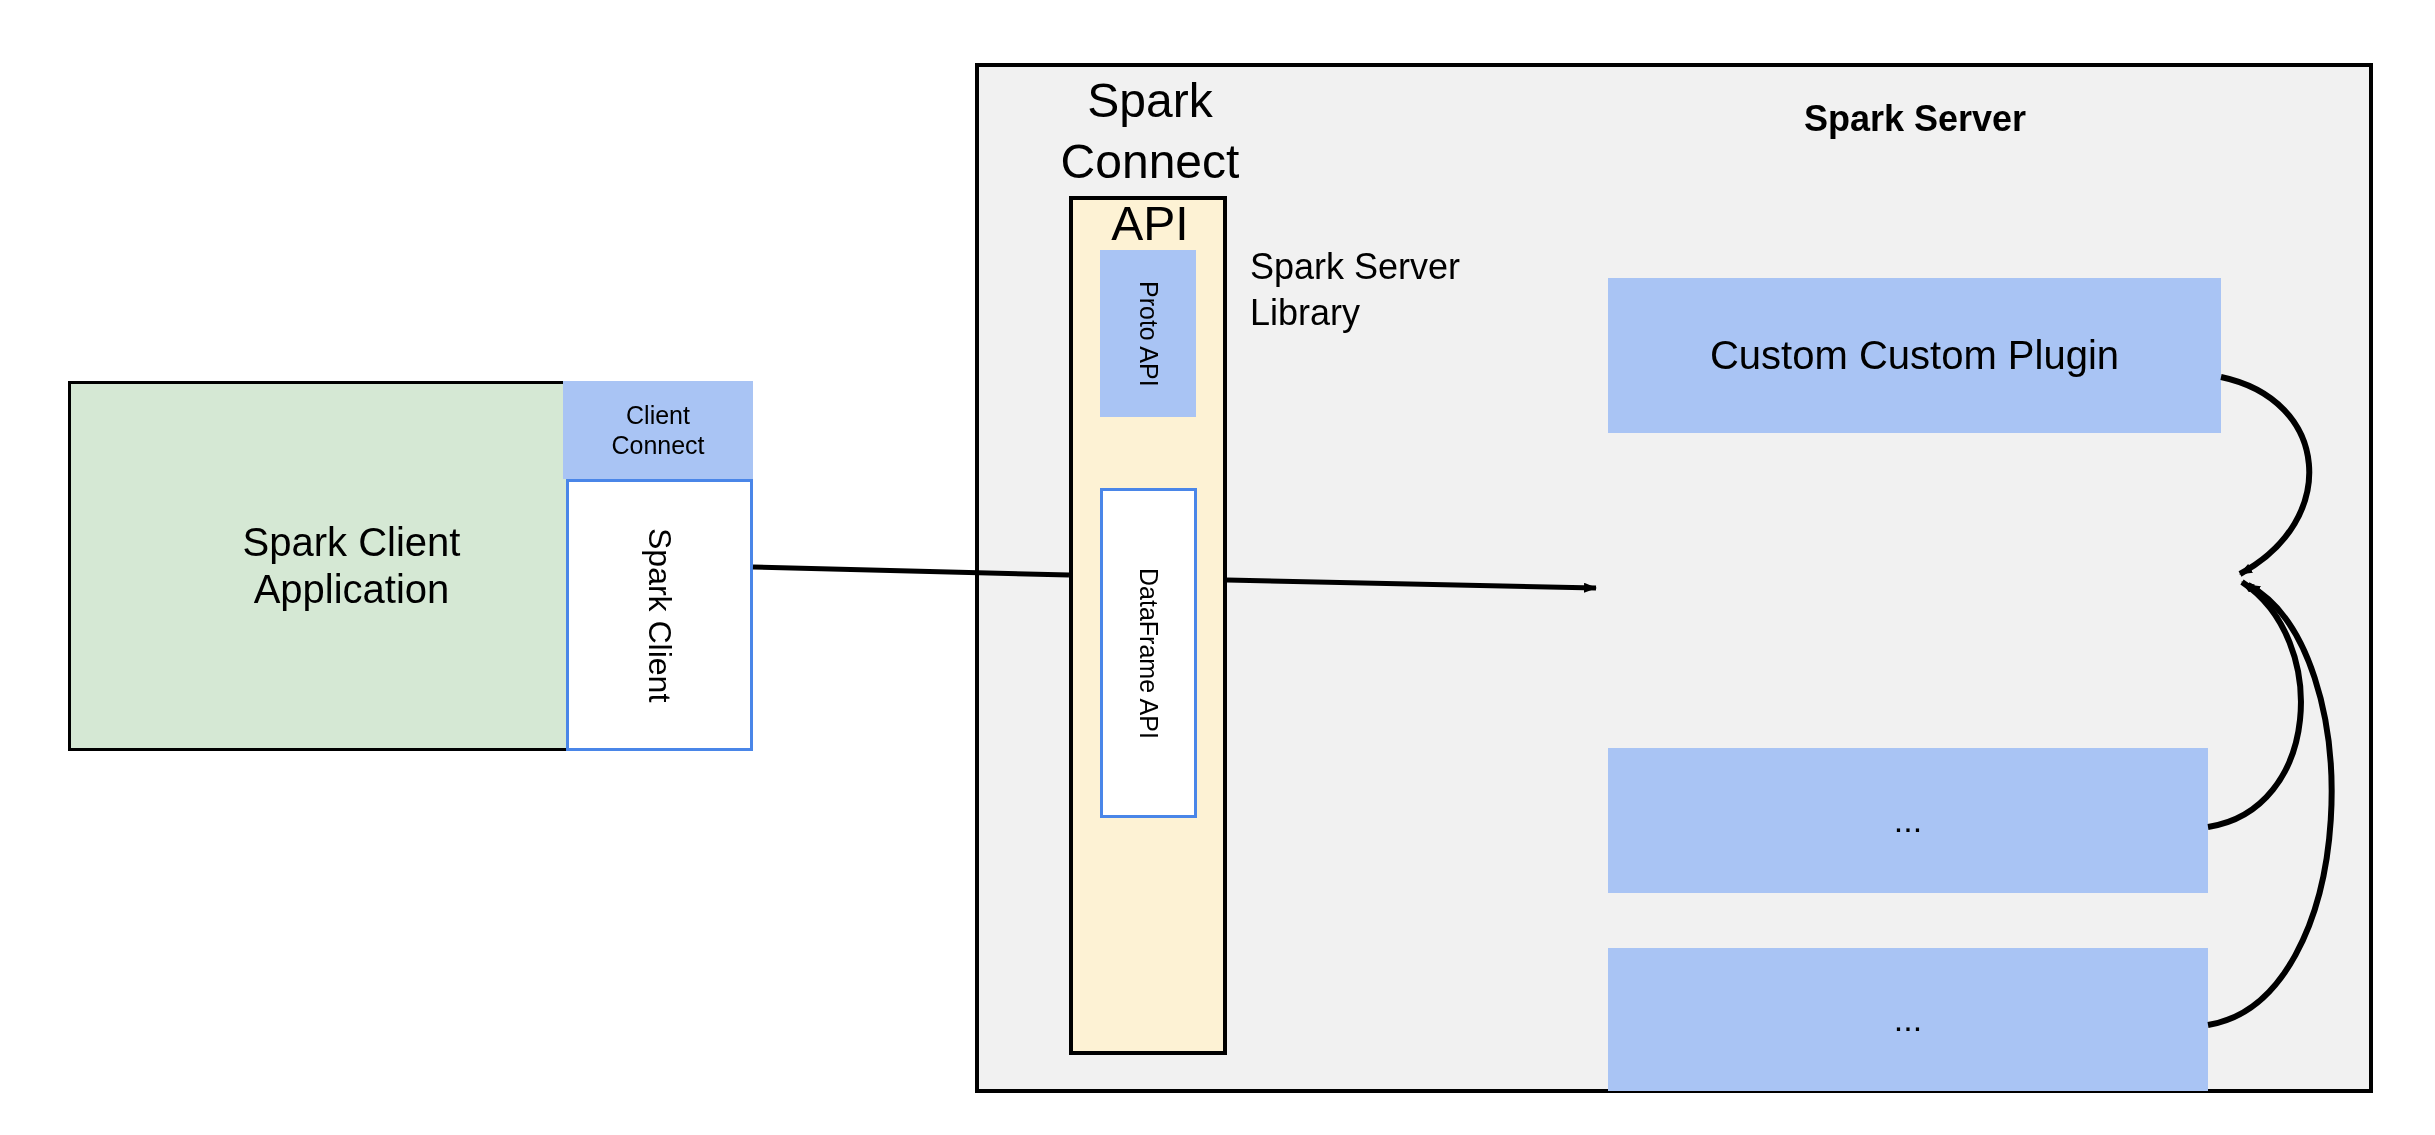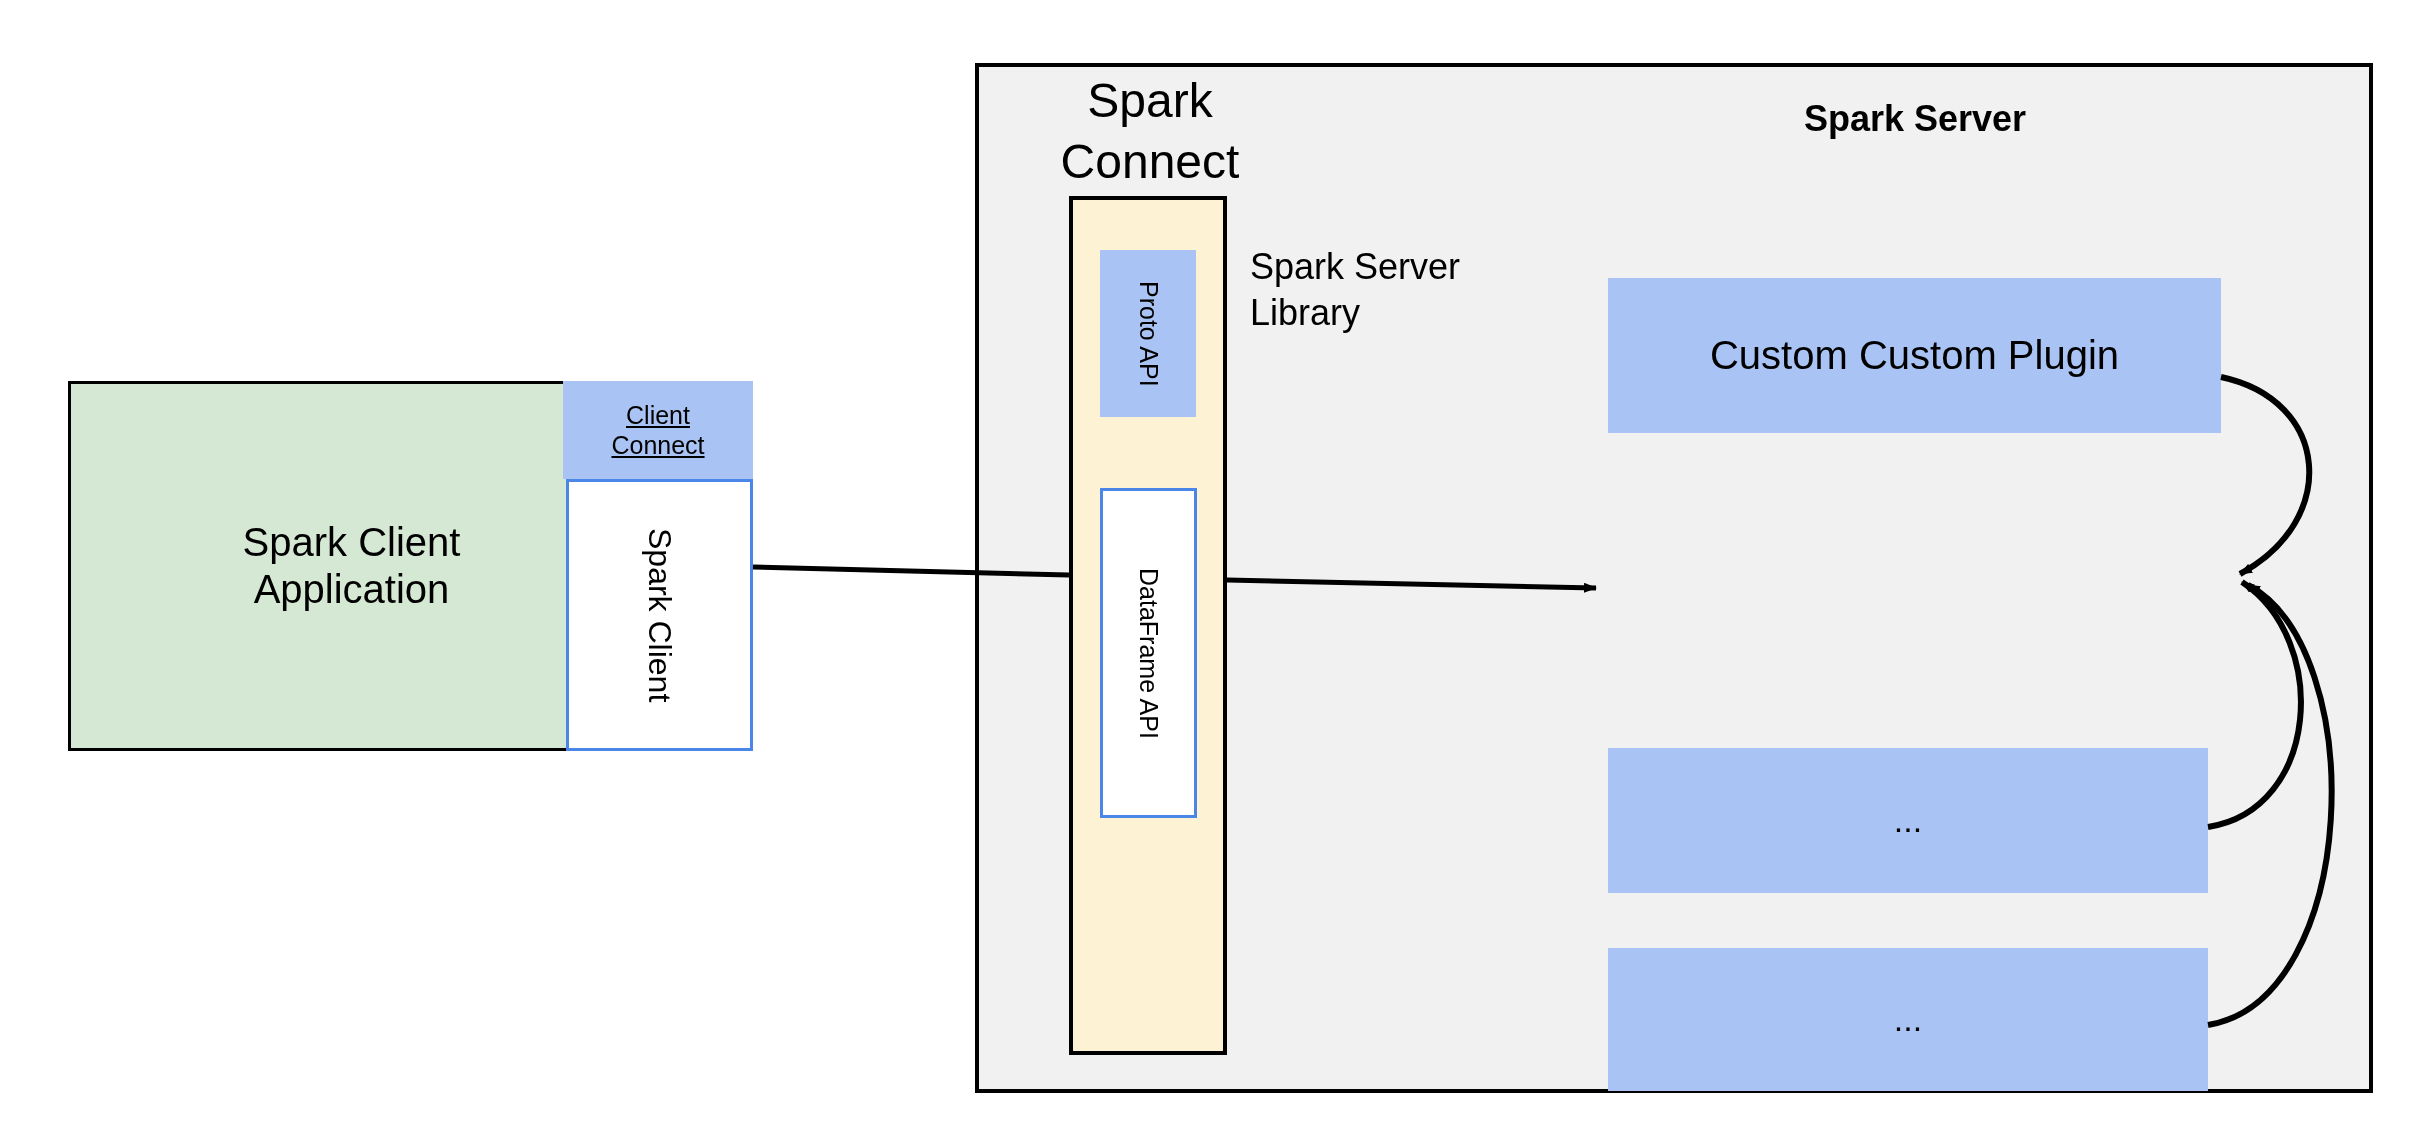--- a/index.html
+++ b/index.html
@@ -42,21 +42,20 @@
   #client-package {
     left: 563px;
     top: 381px;
     width: 190px;
     height: 98px;
     background: #a9c4f4;
     border: 2px solid #a9c4f4;
     font-size: 25px;
     line-height: 1.22;
     z-index: 3;
-    text-decoration: underline;
   }
   #spark-client {
     left: 566px;
     top: 479px;
     width: 187px;
     height: 272px;
     background: #ffffff;
     border: 3px solid #4a86e8;
     z-index: 3;
   }
@@ -195,20 +194,21 @@
 </style>
 </head>
 <body>
 
 <div id="canvas">
 
   <div class="box" id="server-panel"></div>
 
   <div id="spark-connect-label">
     <div>Spark Connect</div>
+    <div>API</div>
   </div>
 
   <div id="spark-server-title">Spark Server</div>
 
   <div id="server-library-label">
     <div>Spark Server</div>
     <div>Library</div>
   </div>
 
   <div class="box" id="connect-column"></div>

